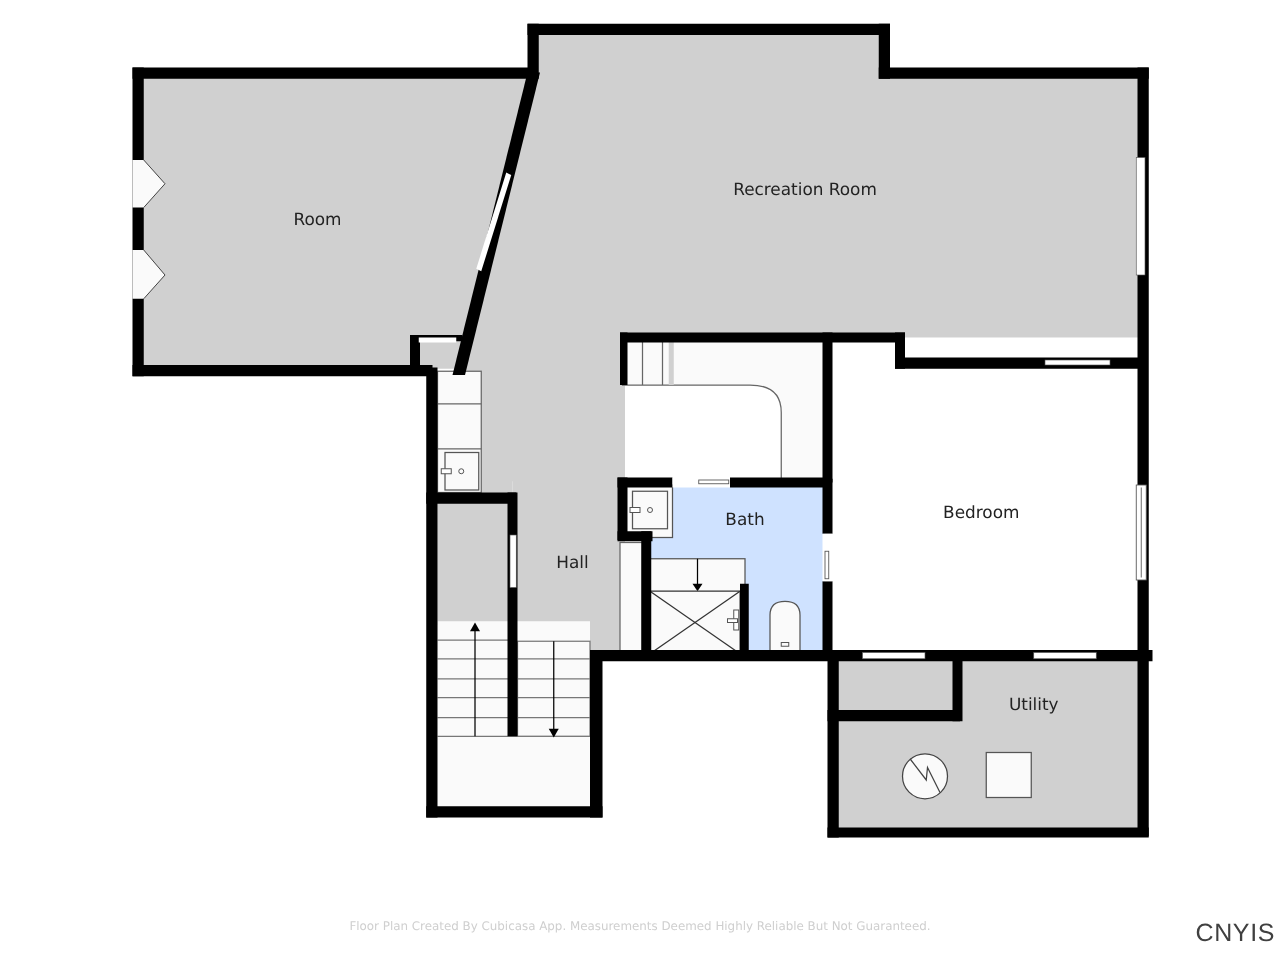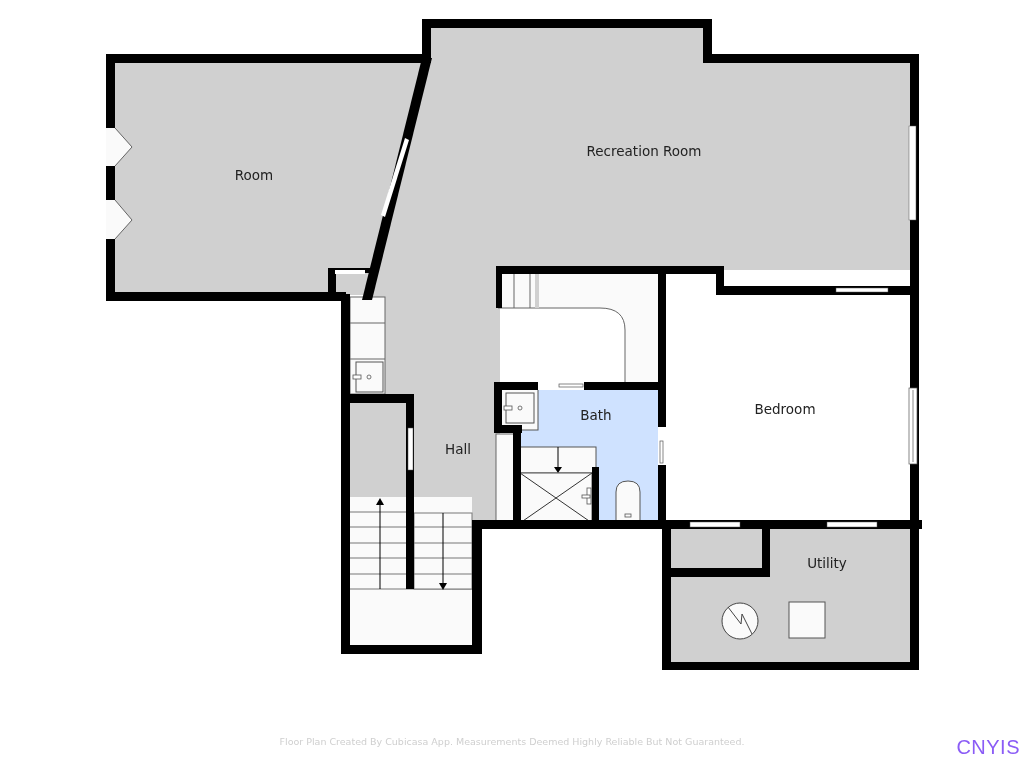--- a/index.html
+++ b/index.html
@@ -3,21 +3,21 @@
   <meta charset="utf-8">
   <style>
     html, body { margin: 0; padding: 0; background: #ffffff; }
     body { width: 1024px; height: 768px; position: relative; overflow: hidden;
            font-family: "DejaVu Sans", "Liberation Sans", sans-serif; }
     #plan { position: absolute; left: 0; top: 0; }
     .room-label { font-family: "DejaVu Sans", sans-serif; font-size: 13.5px; fill: #222; }
     .footer-note { position: absolute; left: 0; width: 1024px; top: 736px; text-align: center;
                    font-family: "DejaVu Sans", sans-serif; font-size: 9.5px; color: #cfcfcf; }
     .watermark { position: absolute; right: 4px; top: 736px; font-family: "Liberation Sans", sans-serif;
-                 font-size: 20px; color: #8b5cf6; letter-spacing: 0.5px; }
+                 font-size: 20px; color: #404040; letter-spacing: 0.5px; }
   </style>
 </head>
 <body>
 
 <svg id="plan" width="1024" height="768" viewBox="0 0 1024 768" xmlns="http://www.w3.org/2000/svg">
 
   <polygon points="112,60 426,60 366,295 112,295" fill="#d0d0d0"></polygon>
 
   <polygon points="426,60 430,24 707,24 707,60 914,60 914,290 720,290 720,270 498,270 498,385 410,385 410,520 350,520 350,297 366,297 426,60" fill="#d0d0d0"></polygon>
 

